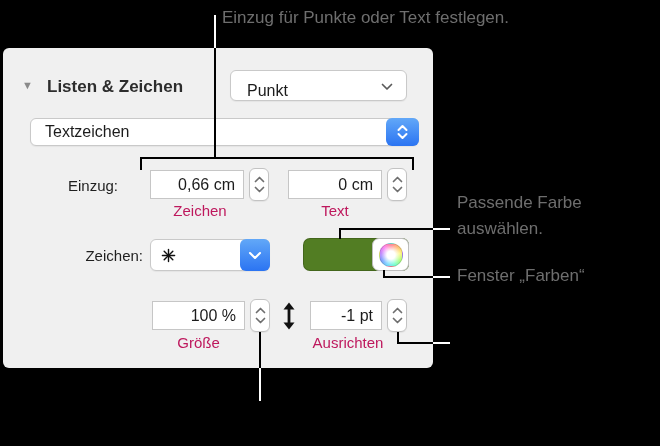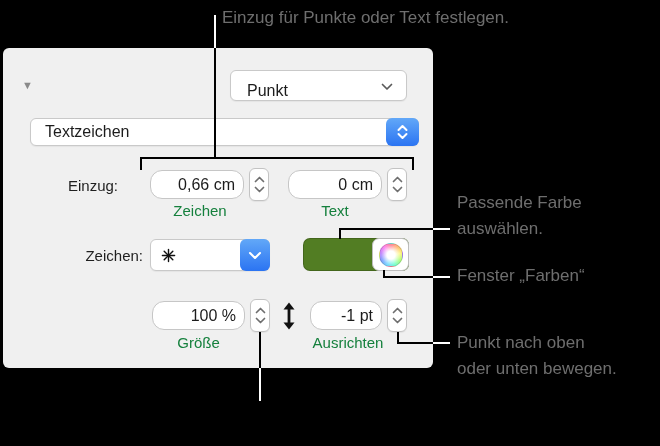--- a/index.html
+++ b/index.html
@@ -10,22 +10,22 @@
   .ann{position:absolute;color:#6e6e6e;font-size:17px;line-height:26px;white-space:nowrap;}
   .ann span{display:block;}
   
   .cl{position:absolute;background:#000;}
   .clw{position:absolute;background:#fff;}
   
   #panel{position:absolute;left:3px;top:48px;width:430px;height:320px;background:#f0f0f0;
          border-radius:6px;}
   .ptxt{color:#2d2d2d;}
   .label{position:absolute;font-size:15px;color:#1f1f1f;}
-  .sublabel{position:absolute;font-size:15px;color:#15803d;text-align:center;}
-  .field{position:absolute;background:#fff;border:1px solid #c6c6c6;border-radius:12px;
+  .sublabel{position:absolute;font-size:15px;color:#be185d;text-align:center;}
+  .field{position:absolute;background:#fff;border:1px solid #c6c6c6;border-radius:0;
          font-size:16px;color:#1c1c1c;text-align:right;box-sizing:border-box;}
   .stepper{position:absolute;width:20px;height:33px;background:#fff;border:1px solid #c3c3c3;
            border-radius:6px;box-sizing:border-box;display:flex;flex-direction:column;
            align-items:center;justify-content:center;gap:3px;box-shadow:0 1px 1px rgba(0,0,0,.06);}
   .btn{position:absolute;background:#fff;border:1px solid #c9c9c9;border-radius:6px;
        box-sizing:border-box;box-shadow:0 1px 1px rgba(0,0,0,.05);display:flex;
        align-items:center;}
   .cap{position:absolute;right:-1px;top:-1px;bottom:-1px;border-radius:6px;
        background:linear-gradient(180deg,#62a8f8 0%,#2b74f2 100%);display:flex;
        align-items:center;justify-content:center;}
@@ -44,20 +44,21 @@
   <div class="ann" style="left:222px;top:5px;">
     <span>Einzug für Punkte oder Text festlegen.</span>
   </div>
 
   <div class="clw" style="left:214px;top:15px;width:2px;height:33px;"></div>
   <div class="cl" style="left:214px;top:48px;width:2px;height:110px;z-index:6;"></div>
 
   <div id="panel">
 
     <div class="abs" style="left:19px;top:31px;font-size:11px;color:#8a8a8a;">▼</div>
+    <div class="abs ptxt" style="left:44px;top:29px;font-size:17px;font-weight:600;">Listen &amp; Zeichen</div>
 
     <div class="btn" style="left:227px;top:22px;width:177px;height:31px;">
       <span style="margin-left:16px;font-size:16px;color:#1c1c1c;margin-top:10px;">Punkt</span>
       <svg class="chev" style="position:absolute;right:13px;top:12px;" width="12" height="8" viewBox="0 0 12 8">
         <path d="M1.5 1.5 L6 6 L10.5 1.5" stroke="#5a5a5a" stroke-width="1.7"></path>
       </svg>
     </div>
 
     <div class="btn" style="left:27px;top:70px;width:389px;height:28px;">
       <span style="margin-left:14px;font-size:16px;color:#1c1c1c;">Textzeichen</span>
@@ -160,19 +161,15 @@
   <div class="clw" style="left:433px;top:342px;width:17px;height:2px;"></div>
   <div class="clw" style="left:259px;top:368px;width:2px;height:33px;"></div>
 
   <div class="ann" style="left:457px;top:190px;">
     <span>Passende Farbe</span>
     <span>auswählen.</span>
   </div>
   <div class="ann" style="left:457px;top:263px;">
     <span>Fenster „Farben“</span>
   </div>
-  <div class="ann" style="left:457px;top:330px;">
-    <span>Punkt nach oben</span>
-    <span>oder unten bewegen.</span>
-  </div>
 
 
 </div>
 
 </body></html>

